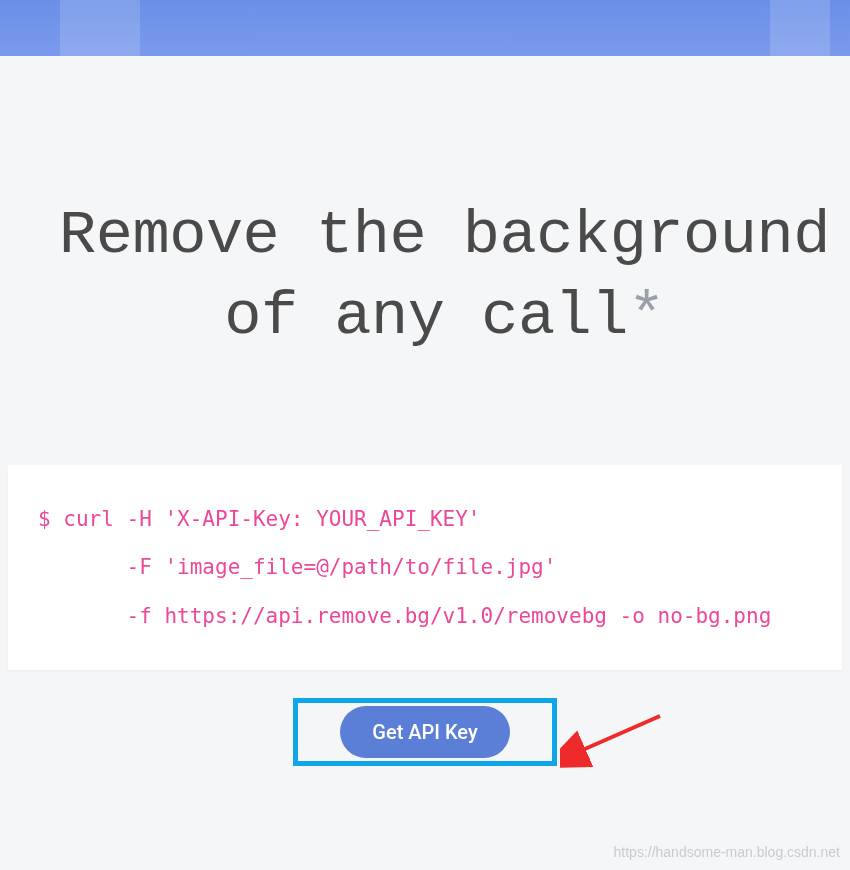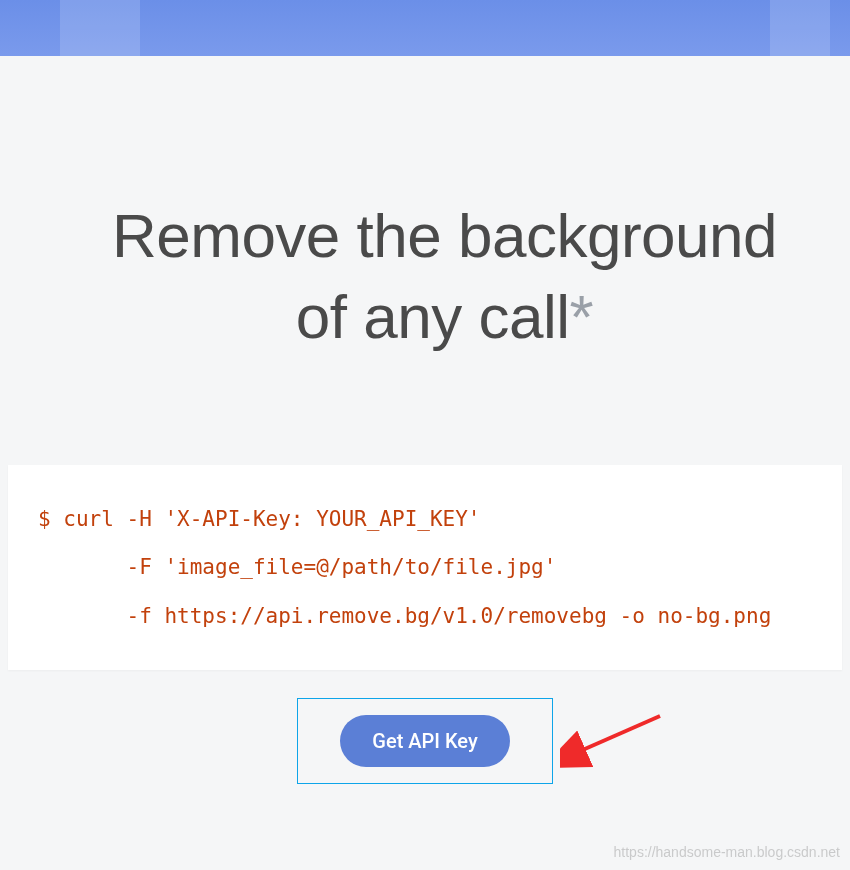--- a/index.html
+++ b/index.html
@@ -30,48 +30,48 @@
   .content {
     padding-top: 140px;
     text-align: center;
   }
   .headline {
     font-size: 62px;
     font-weight: 300;
     color: #4a4a4a;
     line-height: 1.3;
     letter-spacing: -0.5px;
-    font-family: Liberation Sans, sans-serif;
+    font-family: Liberation Mono, monospace;
     padding-left: 39px;
   }
   .headline .asterisk {
     color: #9aa0a8;
     font-weight: 300;
   }
   .code-block {
     margin: 108px 8px 0 8px;
     background: #ffffff;
     padding: 30px 20px 30px 30px;
     text-align: left;
     font-family: "Consolas", "Menlo", monospace;
     font-size: 21px;
-    color: #c2410c;
+    color: #ec4899;
     line-height: 2.3;
     box-shadow: 0 1px 2px rgba(0,0,0,0.04);
     white-space: pre;
   }
   .button-wrap {
     margin-top: 28px;
     position: relative;
     display: flex;
     justify-content: center;
   }
   .highlight-box {
-    border: 1px solid #0ea5e9;
-    padding: 16px 42px;
+    border: 5px solid #0ea5e9;
+    padding: 3px 42px;
     display: inline-block;
   }
   .api-btn {
     background: #5b7fd6;
     color: #ffffff;
     border: none;
     border-radius: 999px;
     padding: 14px 32px;
     font-size: 20px;
     font-weight: 500;

